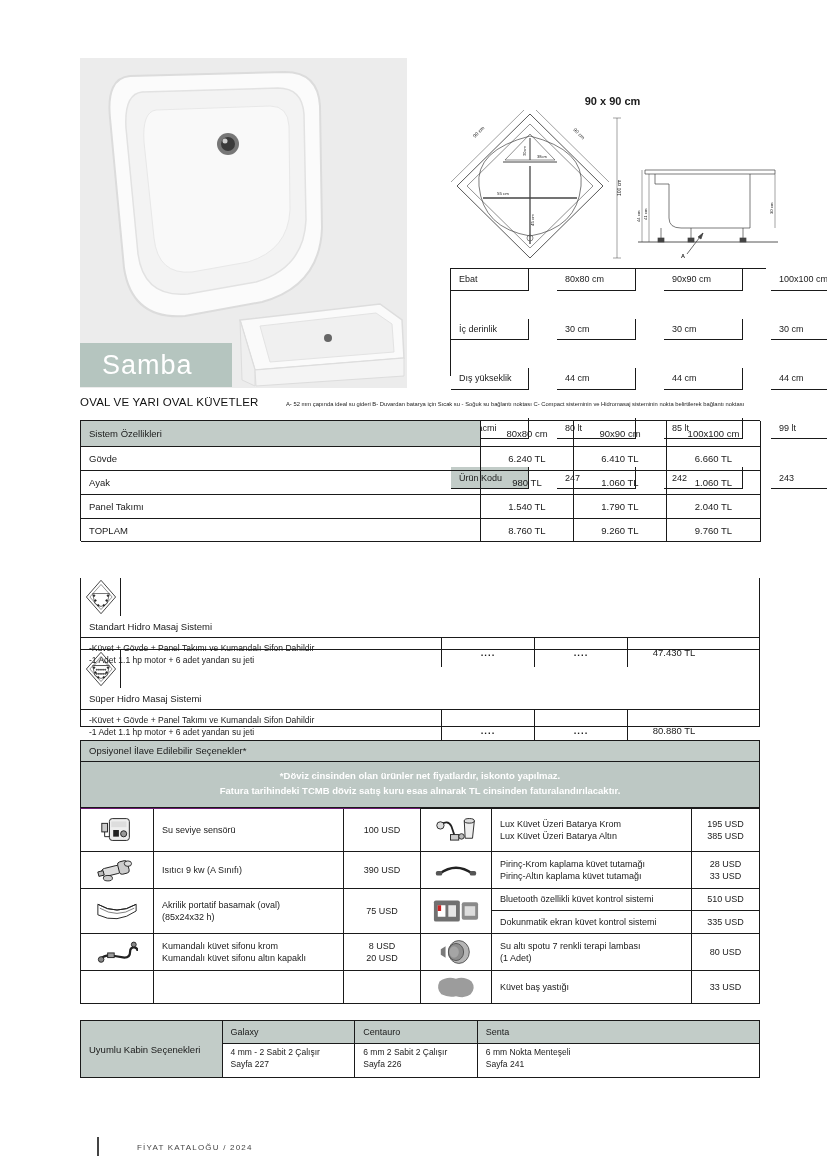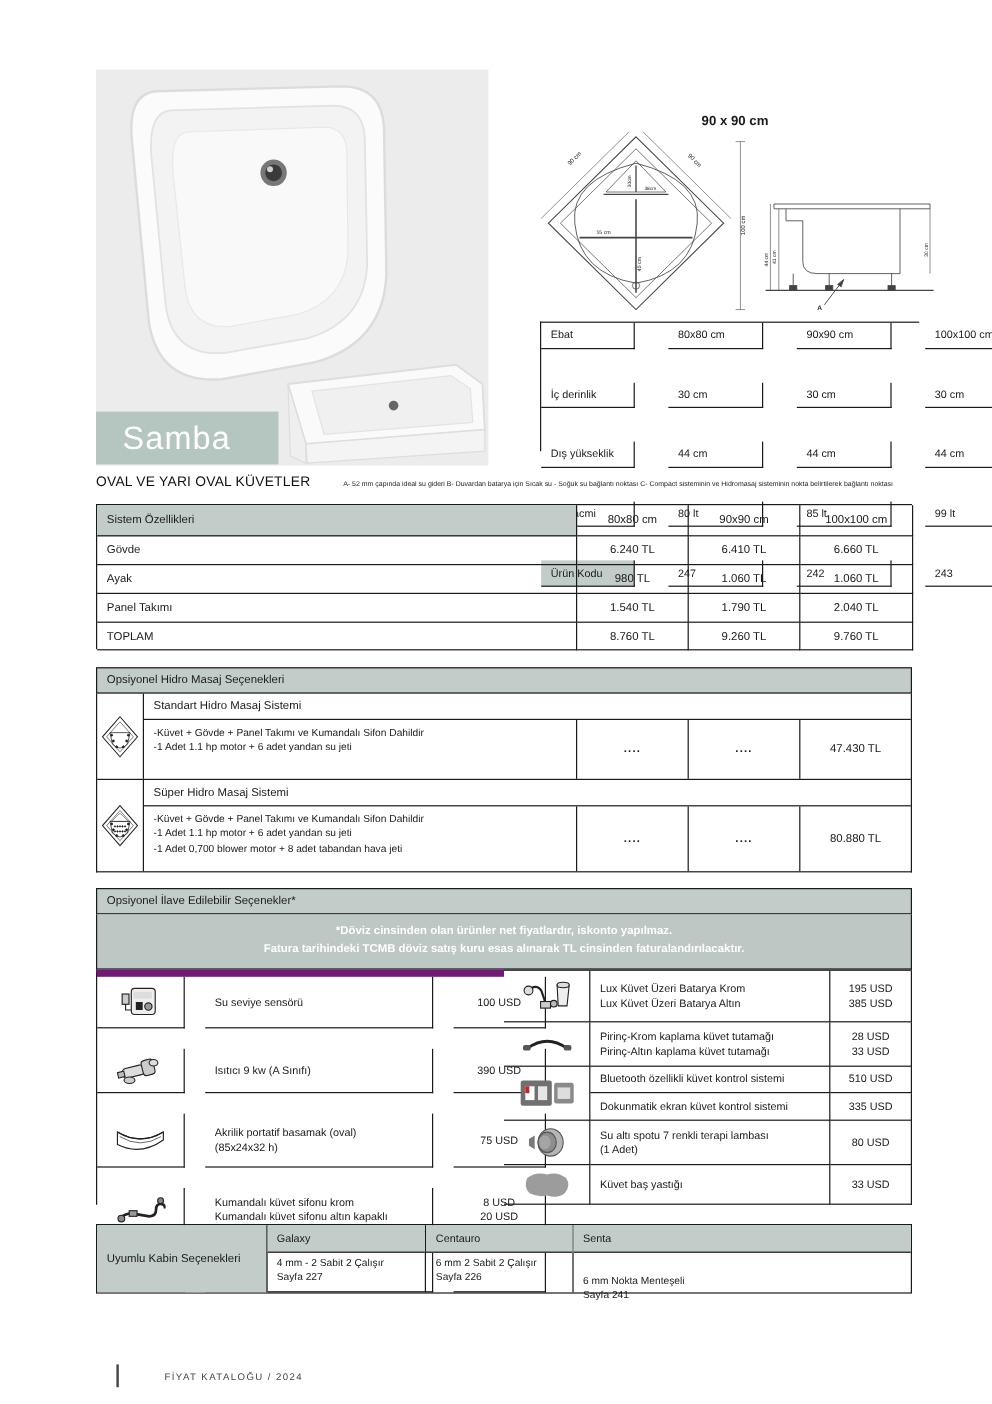--- a/index.html
+++ b/index.html
@@ -47,63 +47,63 @@
   
   .hydro-bar, .extras-bar {
     position:absolute; left:80px; width:680px; height:22px; border:1px solid #1a1a1a;
     font-size:9.5px; line-height:20px; padding-left:8px;
   }
   .hydro-bar { top:556px; }
   .hydro-table {
     position:absolute; left:80px; top:578px; width:680px; height:149px;
     border:1px solid #1a1a1a; border-top:none; font-size:9.5px;
   }
-  .hydro-block { display:flex; }
+  .hydro-block { display:flex;flex-direction:column; }
   .hydro-block.first { height:72px; border-bottom:1px solid #1a1a1a; }
   .hydro-block.second { height:76px; }
   .hydro-icon-cell { width:40px; border-right:1px solid #1a1a1a; display:flex; align-items:center; justify-content:center; }
   .hydro-content { flex:1; display:flex; flex-direction:column; }
   .hydro-name { height:22px; border-bottom:1px solid #1a1a1a; line-height:21px; padding-left:8px; }
   .hydro-desc-row { flex:1; display:flex; }
   .hydro-desc { width:360px; font-size:8.5px; line-height:1.45; padding:4px 0 0 8px; }
   .hydro-col { width:93px; border-left:1px solid #1a1a1a; display:flex; align-items:center; justify-content:center; font-weight:700; letter-spacing:1px; }
   .hydro-col.price { width:93px; font-weight:400; letter-spacing:0; font-size:9.5px; }
 
   
   .extras-bar { top:740px; }
   .extras-note {
     position:absolute; left:80px; top:762px; width:680px; height:46px;
     background:#bdc8c4; border:1px solid #1a1a1a; border-top:none;
     color:#fff; font-weight:700; font-size:9.5px; text-align:center; padding-top:7px; line-height:1.55;
   }
   .extras-left {
     position:absolute; left:80px; top:808px; width:340px; height:196px;
     display:grid; grid-template-columns:73px 190px 77px; grid-template-rows:43px 37px 45px 37px 33px;
-    border-top:6px solid #701a75; border-left:1px solid #1a1a1a; font-size:9px;gap:17px;
+    border-top:1px solid #701a75; border-left:1px solid #1a1a1a; font-size:9px;
   }
   .extras-right {
     position:absolute; left:420px; top:808px; width:340px; height:196px;
     display:grid; grid-template-columns:72px 200px 68px; grid-template-rows:43px 37px 22px 23px 37px 33px;
     border-top:1px solid #1a1a1a; font-size:9px;
   }
   .icon-cell { justify-content:center; }
   .extras-lbl { flex-direction:column; align-items:flex-start; justify-content:center; line-height:1.35; padding-left:8px; padding-right:2px; }
   .span2 { grid-row:span 2; }
 
   
   .cabins-table {
     position:absolute; left:80px; top:1020px; width:680px; height:58px;
     border:1px solid #1a1a1a; display:flex; font-size:9px;
   }
   .cabins-title { width:142px; background:#c2ccc8; border-right:1px solid #1a1a1a; display:flex; align-items:center; padding-left:8px; font-size:9.5px; }
   .cabin-col { display:flex; flex-direction:column; border-right:1px solid #1a1a1a; }
   .cabin-col:last-child { border-right:none; }
   .cabin-head { height:23px; background:#c2ccc8; border-bottom:1px solid #1a1a1a; line-height:22px; padding-left:8px; }
   .cabin-body { flex:1; padding:3px 0 0 8px; line-height:1.4; font-size:8.5px; }
-  .cabin-w1 { width:133px; } .cabin-w2 { width:123px; } .cabin-w3 { width:282px;gap:15px; }
+  .cabin-w1 { width:133px; } .cabin-w2 { width:123px; } .cabin-w3 { width:282px; }
 
   
   .footer-page { position:absolute; left:52px; top:1142px; font-size:8px; color:#333;margin-top:40px; }
   .footer-div { position:absolute; left:97px; top:1137px; width:1.5px; height:19px; background:#444; }
   .footer-label { position:absolute; left:137px; top:1143px; font-size:8px; color:#444; letter-spacing:1.2px; }
 </style>
 </head>
 <body>
 
 <div class="page">
@@ -216,21 +216,20 @@
     <div class="cell lbl">Panel Takımı</div>
     <div class="cell ctr">1.540 TL</div>
     <div class="cell ctr">1.790 TL</div>
     <div class="cell ctr">2.040 TL</div>
     <div class="cell lbl">TOPLAM</div>
     <div class="cell ctr">8.760 TL</div>
     <div class="cell ctr">9.260 TL</div>
     <div class="cell ctr">9.760 TL</div>
   </div>
 
-  <div class="hydro-bar sage">Opsiyonel Hidro Masaj Seçenekleri</div>
   <div class="hydro-table">
     <div class="hydro-block first">
       <div class="hydro-icon-cell">
         <svg width="32" height="38" viewBox="0 0 46 52" fill="none" stroke="#222">
           <path d="M23 2 L44 26 L23 50 L2 26 Z" stroke-width="1.2"></path>
           <path d="M23 8 L39 26 L23 44 L7 26 Z" stroke-width="0.7"></path>
           <path d="M11 21 h24 l-3 14 q-9 9 -18 0 z" stroke-width="0.9"></path>
           <circle cx="13" cy="24" r="1.2" fill="#222"></circle>
             <circle cx="33" cy="24" r="1.2" fill="#222"></circle>
           <circle cx="15" cy="31" r="1.2" fill="#222"></circle>

